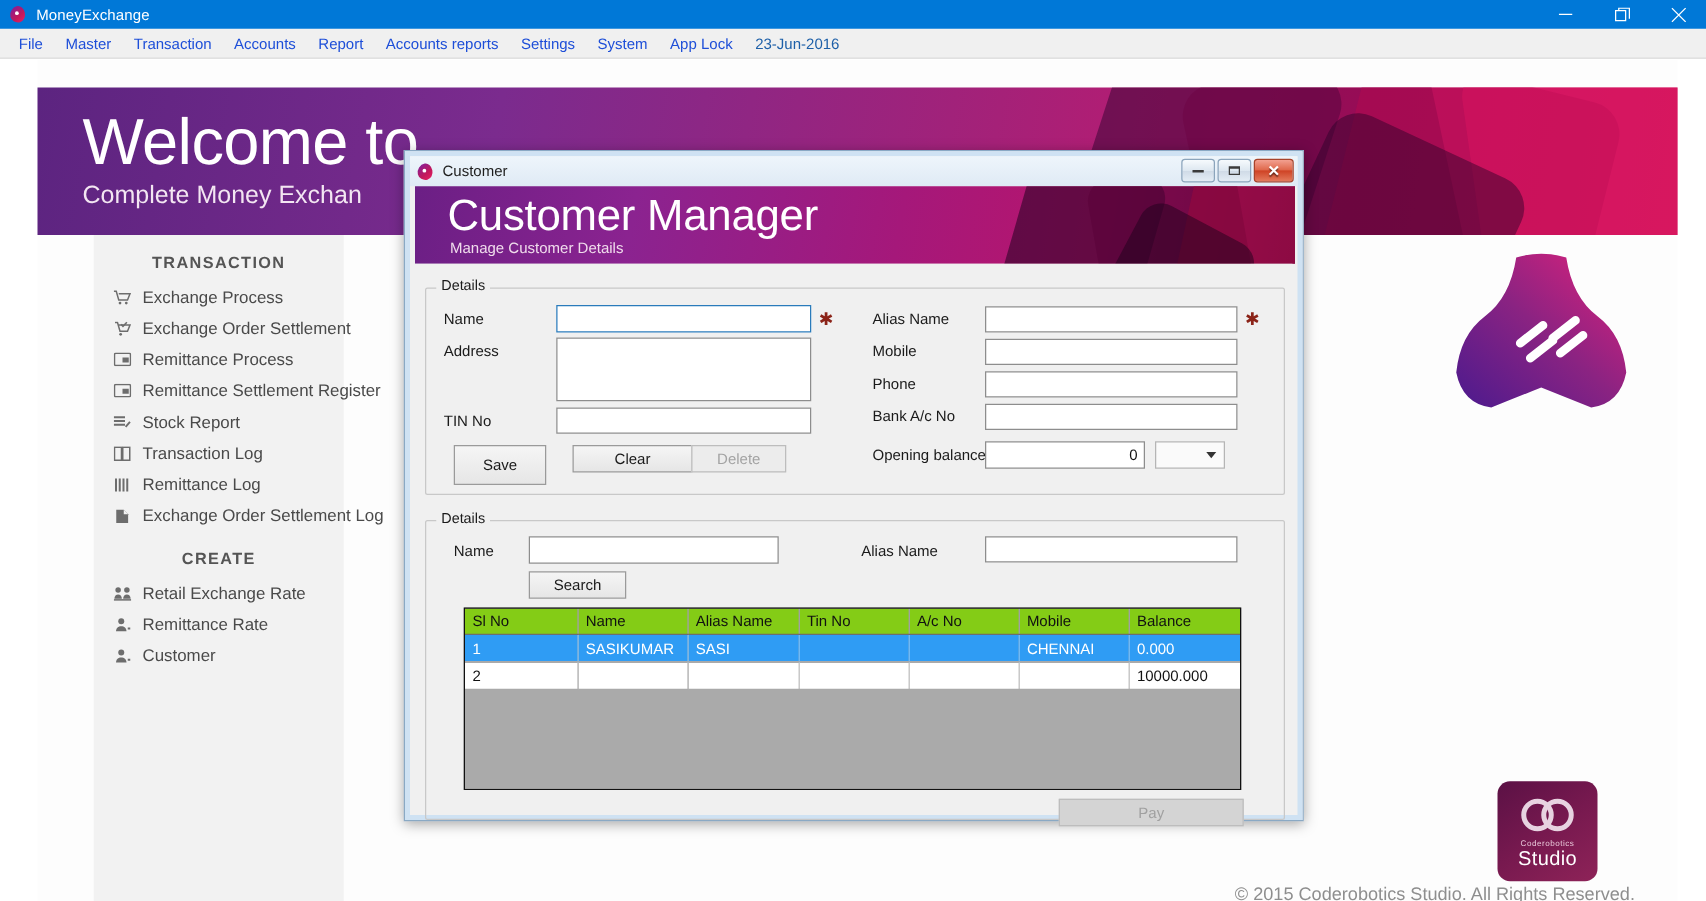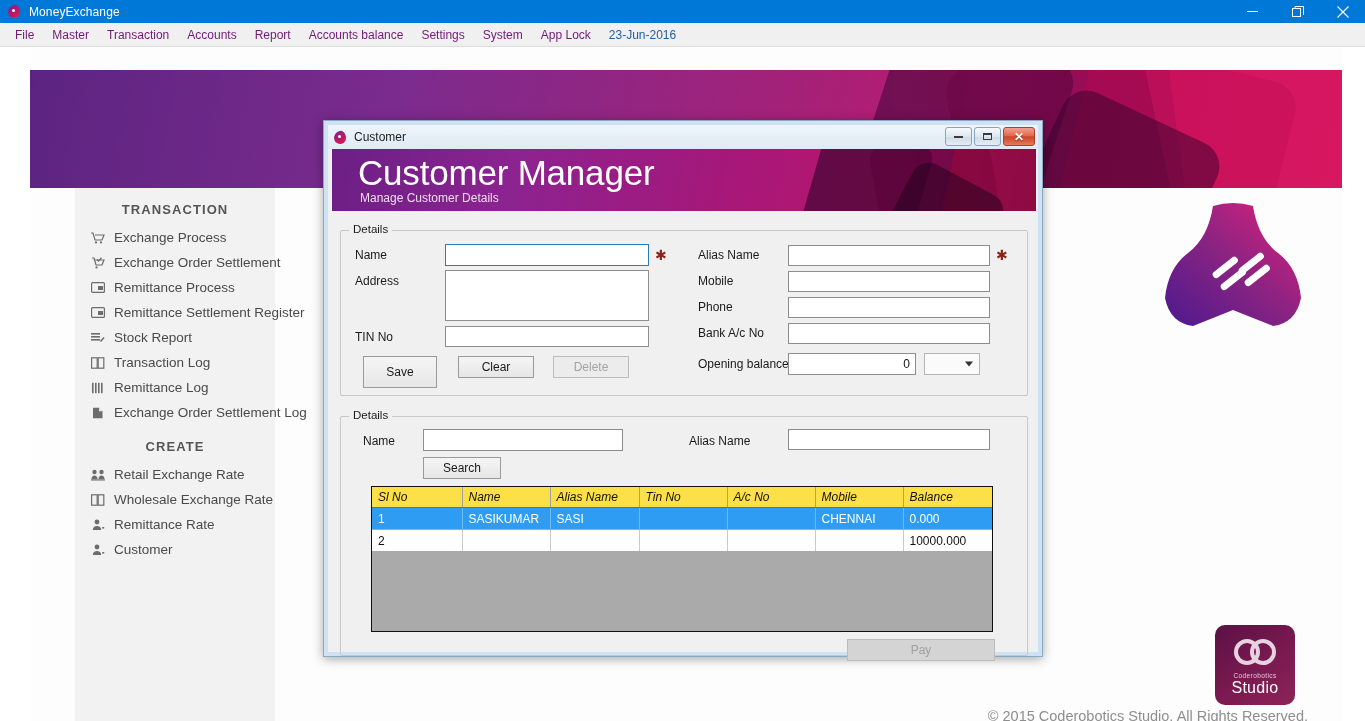--- a/index.html
+++ b/index.html
@@ -40,21 +40,21 @@
     color:#fff;
   }
   .win-btn svg { display:block; }
 
   
   .menubar {
     height:24px; background:#f0f0f0; display:flex; align-items:center;
     border-bottom:1px solid #dcdcdc; padding-left:6px;
   }
   .menu-item {
-    font-size:12px; color:#701a75; padding:3px 9px; white-space:nowrap;
+    font-size:12px; color:#1d4ed8; padding:3px 9px; white-space:nowrap;
   }
   .menu-item.date { color:#1d5fa8; }
 
   
   .content {
     position:absolute; left:0; top:48px; width:1365px; height:673px;
     background:#ffffff;
   }
   .page {
     position:absolute; left:30px; top:0px; width:1312px; height:673px;
@@ -104,21 +104,21 @@
   }
   .side-label { position:relative; }
 
   
   .brand-logo { position:absolute; left:1128px; top:150px; width:150px; height:140px; }
 
   
   .studio-badge {
     position:absolute; left:1168px; top:577px; width:80px; height:80px;
     background:linear-gradient(145deg,#5b1145 0%,#77194f 50%,#8e2358 100%);
-    border-radius:10px; overflow:hidden;margin-left:17px;
+    border-radius:10px; overflow:hidden;
   }
   .studio-badge .cc { position:absolute; left:18px; top:10px; }
   .studio-badge .t1 {
     position:absolute; left:0; right:0; top:47px; text-align:center;
     font-size:6.5px; color:#e8c6d8; letter-spacing:.4px;
   }
   .studio-badge .t2 {
     position:absolute; left:0; right:0; top:54px; text-align:center;
     font-size:16px; color:#ffffff; letter-spacing:.3px;
   }
@@ -224,23 +224,23 @@
     border-top:5px solid #333;
   }
 
   
   .grid {
     position:absolute; left:30px; top:69px; width:622px; height:146px;
     border:1px solid #111; background:#aaaaaa; overflow:hidden;
   }
   .grid table { border-collapse:collapse; width:100%; table-layout:fixed; }
   .grid th {
-    background:#fde047; border-right:1px solid #a0a0a0; border-bottom:1px solid #6e6e6e;
+    background:#84cc16; border-right:1px solid #a0a0a0; border-bottom:1px solid #6e6e6e;
     font-size:12px; font-weight:normal; color:#111; text-align:left;
-    padding:3px 6px; height:14px;font-style:italic;
+    padding:3px 6px; height:14px;
   }
   .grid td {
     background:#fff; border-right:1px solid #c9c9c9; border-bottom:1px solid #a9a9a9;
     font-size:12px; color:#111; padding:2px 6px; height:22px;
     white-space:nowrap; overflow:hidden;
   }
   .grid tr.selected td { background:#2f9cf4; color:#fff; border-right-color:#6fb9f5; }
   .grid .filler td { background:#aaaaaa; border:none; height:80px; }
 
   .pay-btn {
@@ -277,36 +277,40 @@
     </div>
   </div>
 </div>
 
 <div class="menubar">
   <div class="menu-item">File</div>
   <div class="menu-item">Master</div>
   <div class="menu-item">Transaction</div>
   <div class="menu-item">Accounts</div>
   <div class="menu-item">Report</div>
-  <div class="menu-item">Accounts balance</div>
+  <div class="menu-item">Accounts reports</div>
   <div class="menu-item">Settings</div>
   <div class="menu-item">System</div>
   <div class="menu-item">App Lock</div>
   <div class="menu-item date">23-Jun-2016</div>
 </div>
 
 <div class="content">
   <div class="page">
 
     <div class="banner">
       <div class="shape s1"></div>
         <div class="shape s2"></div>
         <div class="shape s3"></div>
       <div class="shape s4"></div>
         <div class="shape s5"></div>
+      <div class="banner-text">
+        <div class="banner-title">Welcome to</div>
+        <div class="banner-sub">Complete Money Exchan</div>
+      </div>
     </div>
 
     <div class="sidebar">
 
       <div class="side-group">TRANSACTION</div>
       <div class="side-item">
         <span class="side-icon">
           <svg width="14" height="12" viewBox="0 0 14 12">
               <path d="M0 1h2l2 7h7l2-5H4" fill="none" stroke="#6d6d6d" stroke-width="1.2"></path>
               <circle cx="5" cy="10.4" r="1.1" fill="#6d6d6d"></circle>
@@ -390,29 +394,20 @@
         <span class="side-icon">
           <svg width="14" height="12" viewBox="0 0 14 12">
               <circle cx="3.5" cy="3" r="2.2" fill="#6d6d6d"></circle>
               <circle cx="10.5" cy="3" r="2.2" fill="#6d6d6d"></circle>
               <path d="M0.5 10c0-2.2 1.4-3.4 3-3.4s3 1.2 3 3.4z" fill="#6d6d6d"></path>
               <path d="M7.5 10c0-2.2 1.4-3.4 3-3.4s3 1.2 3 3.4z" fill="#6d6d6d"></path>
               <rect x="0" y="10.3" width="14" height="1.2" fill="#6d6d6d"></rect>
             </svg>
         </span>
         <span class="side-label">Retail Exchange Rate</span>
-      </div>
-      <div class="side-item">
-        <span class="side-icon">
-          <svg width="14" height="12" viewBox="0 0 14 12">
-              <rect x="0.6" y="0.8" width="5.6" height="10.4" fill="none" stroke="#6d6d6d" stroke-width="1.2"></rect>
-              <rect x="7.2" y="0.8" width="5.6" height="10.4" fill="none" stroke="#6d6d6d" stroke-width="1.2"></rect>
-            </svg>
-        </span>
-        <span class="side-label">Wholesale Exchange Rate</span>
       </div>
       <div class="side-item">
         <span class="side-icon">
           <svg width="14" height="12" viewBox="0 0 14 12">
               <circle cx="6" cy="3" r="2.4" fill="#6d6d6d"></circle>
               <path d="M1.8 11c0-2.6 1.9-4.1 4.2-4.1s4.2 1.5 4.2 4.1z" fill="#6d6d6d"></path>
               <rect x="11.2" y="8" width="2" height="1.6" fill="#6d6d6d"></rect>
             </svg>
         </span>
         <span class="side-label">Remittance Rate</span>
@@ -503,21 +498,21 @@
       <input class="inp focused" style="left: 104px; top: 13px; width: 204px; height: 22px;" value="">
       <span class="req" style="left:314px; top:17px;">✱</span>
 
       <span class="fld-label" style="left:14px; top:43px;">Address</span>
       <textarea class="inp" style="left: 104px; top: 39px; width: 204px; height: 51px; resize: none;"></textarea>
 
       <span class="fld-label" style="left:14px; top:99px;">TIN No</span>
       <input class="inp" style="left: 104px; top: 95px; width: 204px; height: 21px;" value="">
 
       <div class="btn" style="left:22px; top:125px; width:74px; height:32px;">Save</div>
-      <div class="btn" style="left:117px; top:125px; width:76px; height:22px;">Clear</div>
+      <div class="btn" style="left:117px; top:125px; width:96px; height:22px;">Clear</div>
       <div class="btn disabled" style="left:212px; top:125px; width:76px; height:22px;">Delete</div>
 
       <span class="fld-label" style="left:357px; top:17px;">Alias Name</span>
       <input class="inp" style="left: 447px; top: 14px; width: 202px; height: 21px;" value="">
       <span class="req" style="left:655px; top:17px;">✱</span>
 
       <span class="fld-label" style="left:357px; top:43px;">Mobile</span>
       <input class="inp" style="left: 447px; top: 40px; width: 202px; height: 21px;" value="">
 
       <span class="fld-label" style="left:357px; top:69px;">Phone</span>

